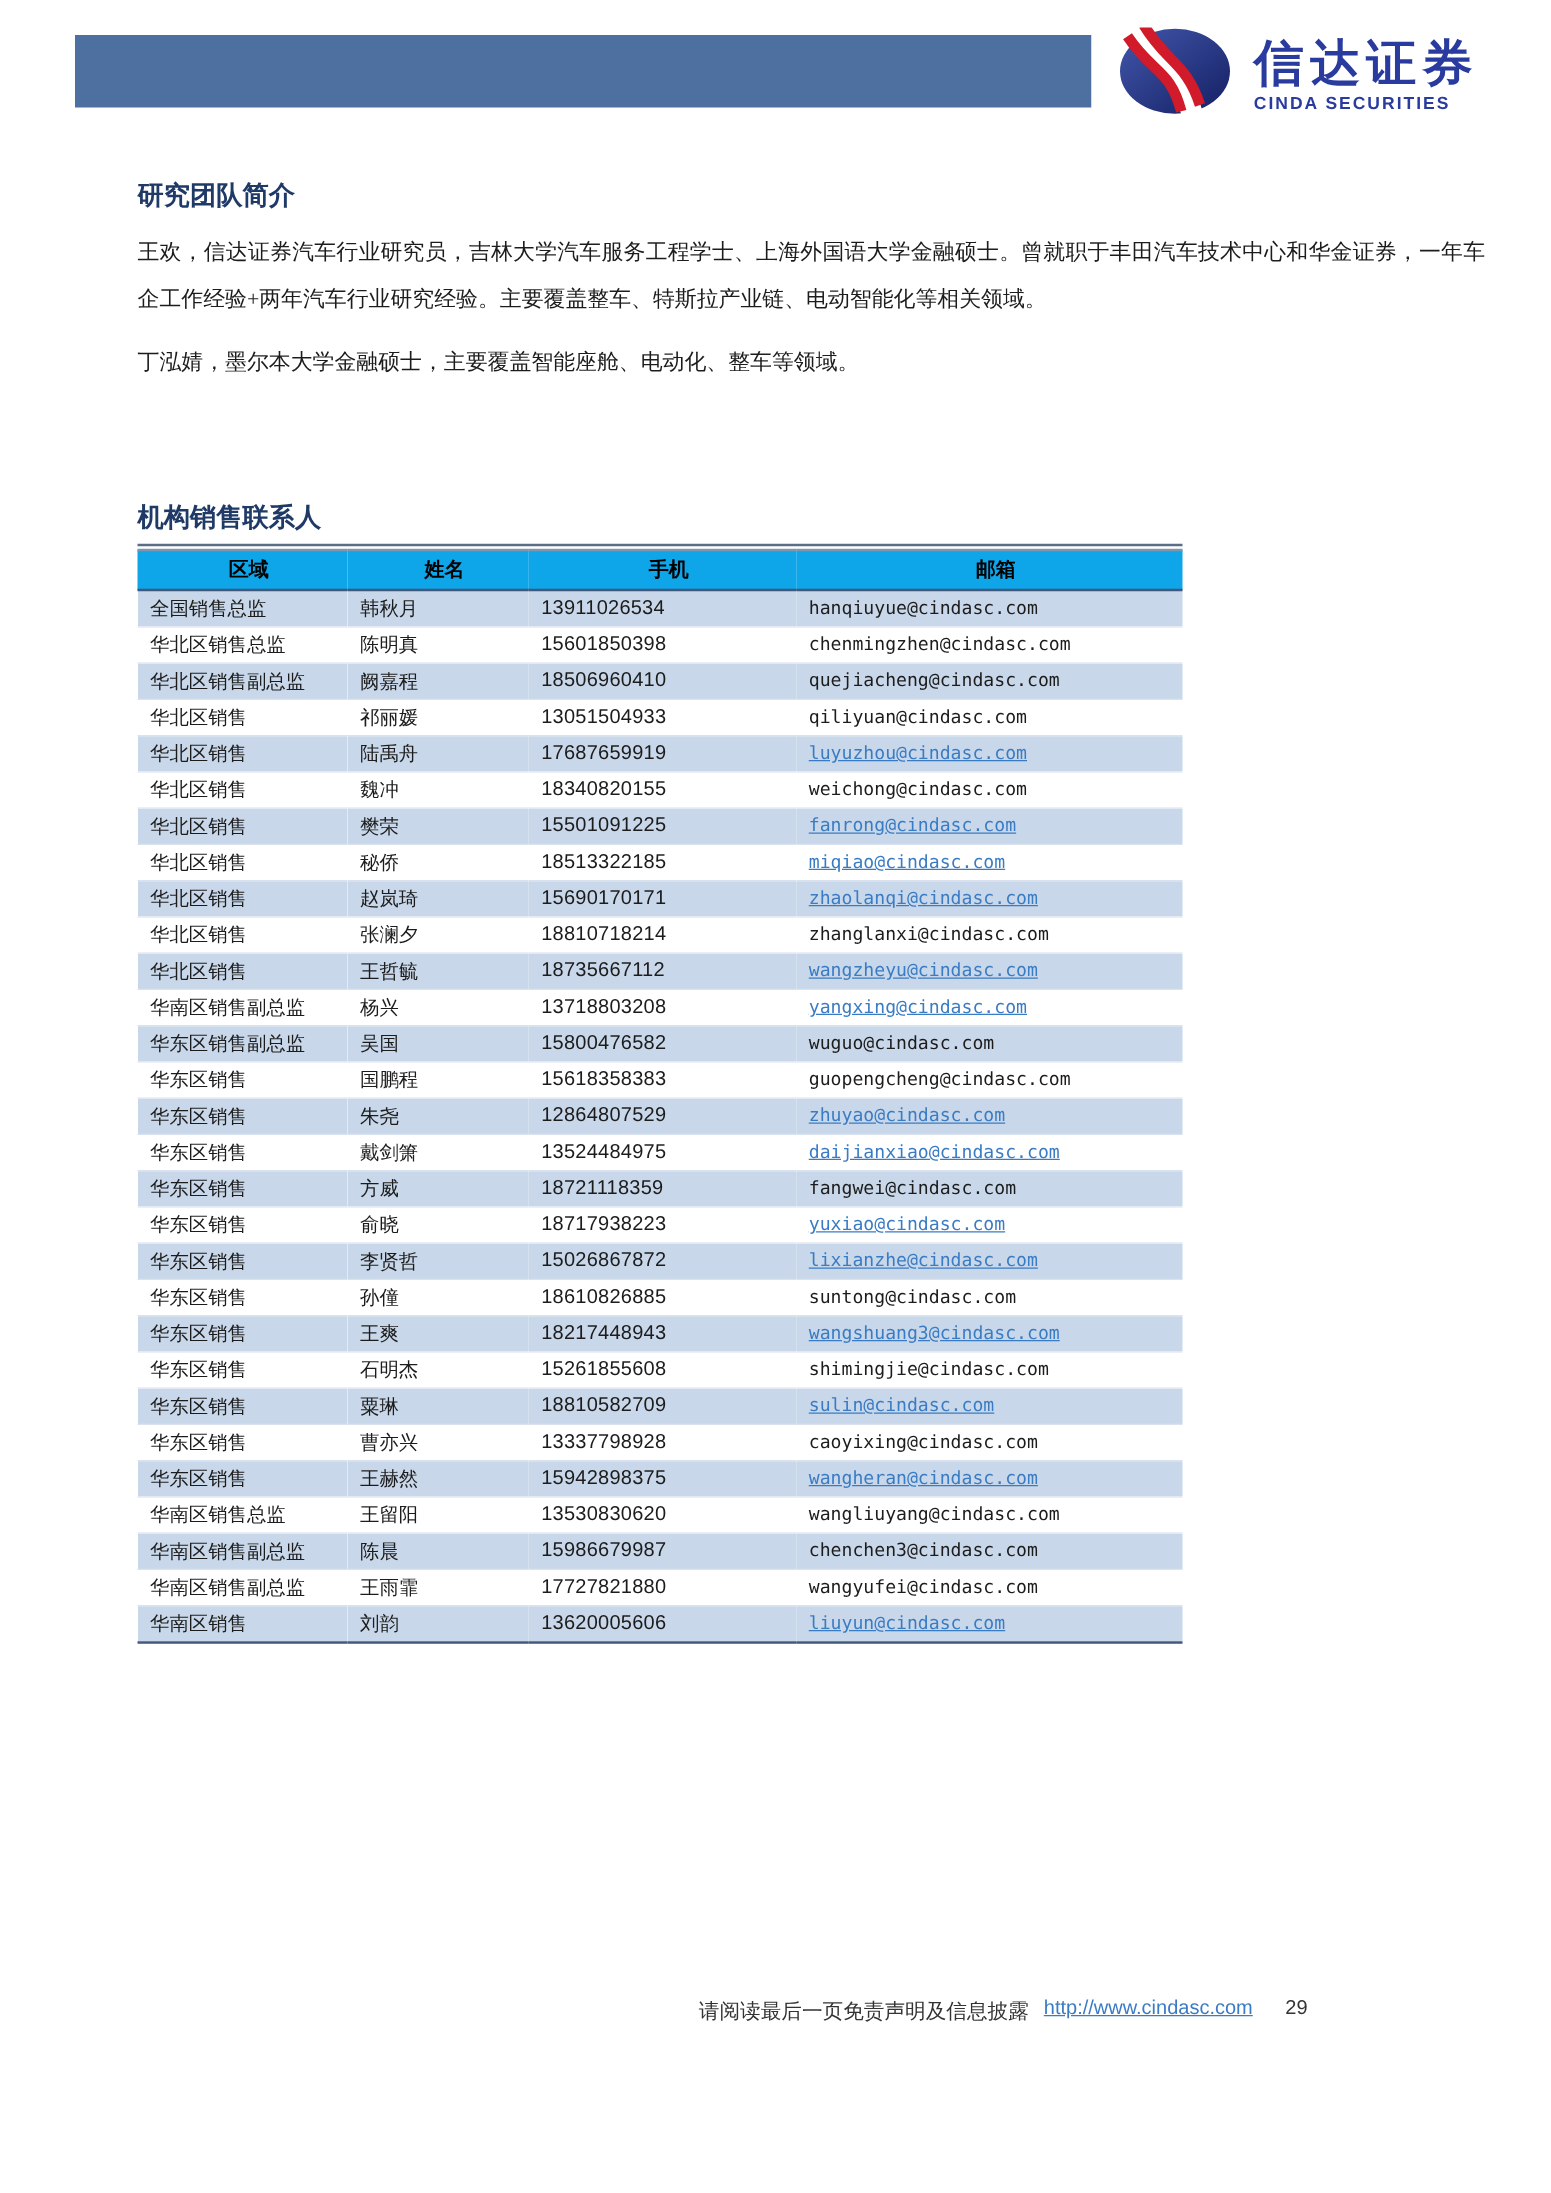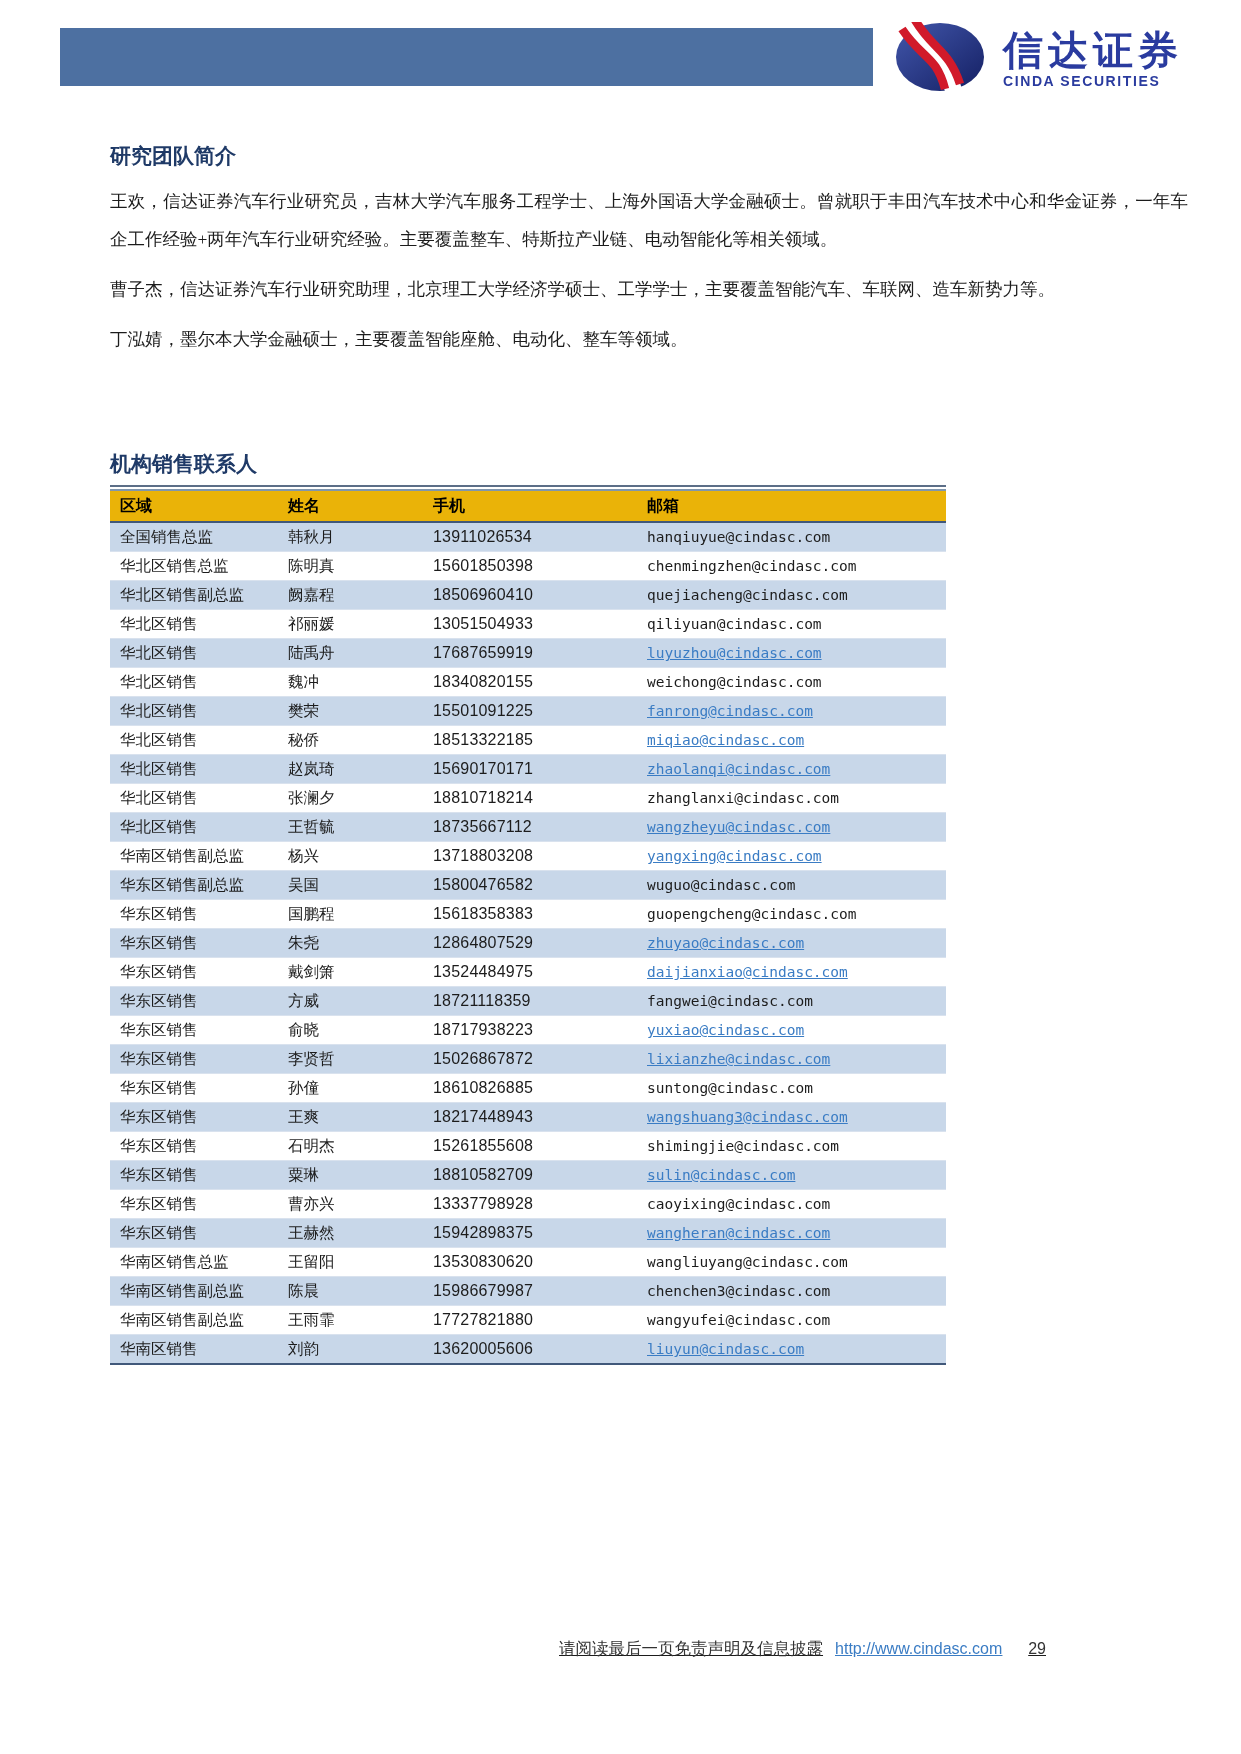--- a/index.html
+++ b/index.html
@@ -60,25 +60,25 @@
     table-layout:fixed;
     margin-top:2px;
     border-bottom:2px solid #41587a;
   }
   col.c-region{width:168px;}
   col.c-name{width:145px;}
   col.c-phone{width:214px;}
   col.c-email{width:309px;}
   thead th{
     font-family:"Liberation Serif", serif;
-    text-align:left;font-size:16px;font-weight:bold;color:#000;
+    text-align:center;font-size:16px;font-weight:bold;color:#000;
     height:30px;padding:0 0 0 10px;
     border-top:2px solid #8096ad;
     border-bottom:2px solid #41587a;
-    background:#eab308;
+    background:#0ea5e9;
   }
   tbody td{
     height:28px;
     padding:0 0 0 10px;
     font-size:15.5px;
     border-bottom:1px solid #d9e2ee;
     white-space:nowrap;overflow:hidden;
   }
   tbody tr:nth-child(odd){background:#c8d7e9;}
   td.cell-phone{
@@ -87,25 +87,24 @@
   }
   td.cell-email{
     font-family:"DejaVu Sans Mono", monospace;
     font-size:14.5px;
   }
   td.cell-email.email-link{
     color:#3a7cc4;text-decoration:underline;cursor:pointer;
   }
   
   .footer{
-    position:absolute;left:0;top:1638px;
+    position:absolute;left:0;top:1598px;
     width:1046px;
-    display:flex;justify-content:flex-end;align-items:center;gap:12px;
+    display:flex;justify-content:flex-end;align-items:flex-start;gap:12px;
     font-size:16.5px;
-    text-decoration:underline;
   }
   .footer-disclaimer{color:#333333;}
   .footer-url{
     font-family:"Liberation Sans", sans-serif;
     color:#3a7cc4;text-decoration:underline;cursor:pointer;font-size:16px;
   }
   .footer-page{
     font-family:"Liberation Sans", sans-serif;
     color:#333333;margin-left:14px;font-size:16px;
   }
@@ -136,21 +135,20 @@
         <span class="logo-cn">信达证券</span>
         <span class="logo-en">CINDA SECURITIES</span>
       </span>
     </div>
   </div>
 
   <div class="content">
 
     <h2 class="team-title">研究团队简介</h2>
     <p class="team-para">王欢，信达证券汽车行业研究员，吉林大学汽车服务工程学士、上海外国语大学金融硕士。曾就职于丰田汽车技术中心和华金证券，一年车企工作经验+两年汽车行业研究经验。主要覆盖整车、特斯拉产业链、电动智能化等相关领域。</p>
-    <p class="team-para">曹子杰，信达证券汽车行业研究助理，北京理工大学经济学硕士、工学学士，主要覆盖智能汽车、车联网、造车新势力等。</p>
     <p class="team-para">丁泓婧，墨尔本大学金融硕士，主要覆盖智能座舱、电动化、整车等领域。</p>
 
     <h2 class="contacts-title">机构销售联系人</h2>
     <table class="contacts">
       <colgroup>
         <col class="c-region">
           <col class="c-name">
           <col class="c-phone">
           <col class="c-email">
       </colgroup>

